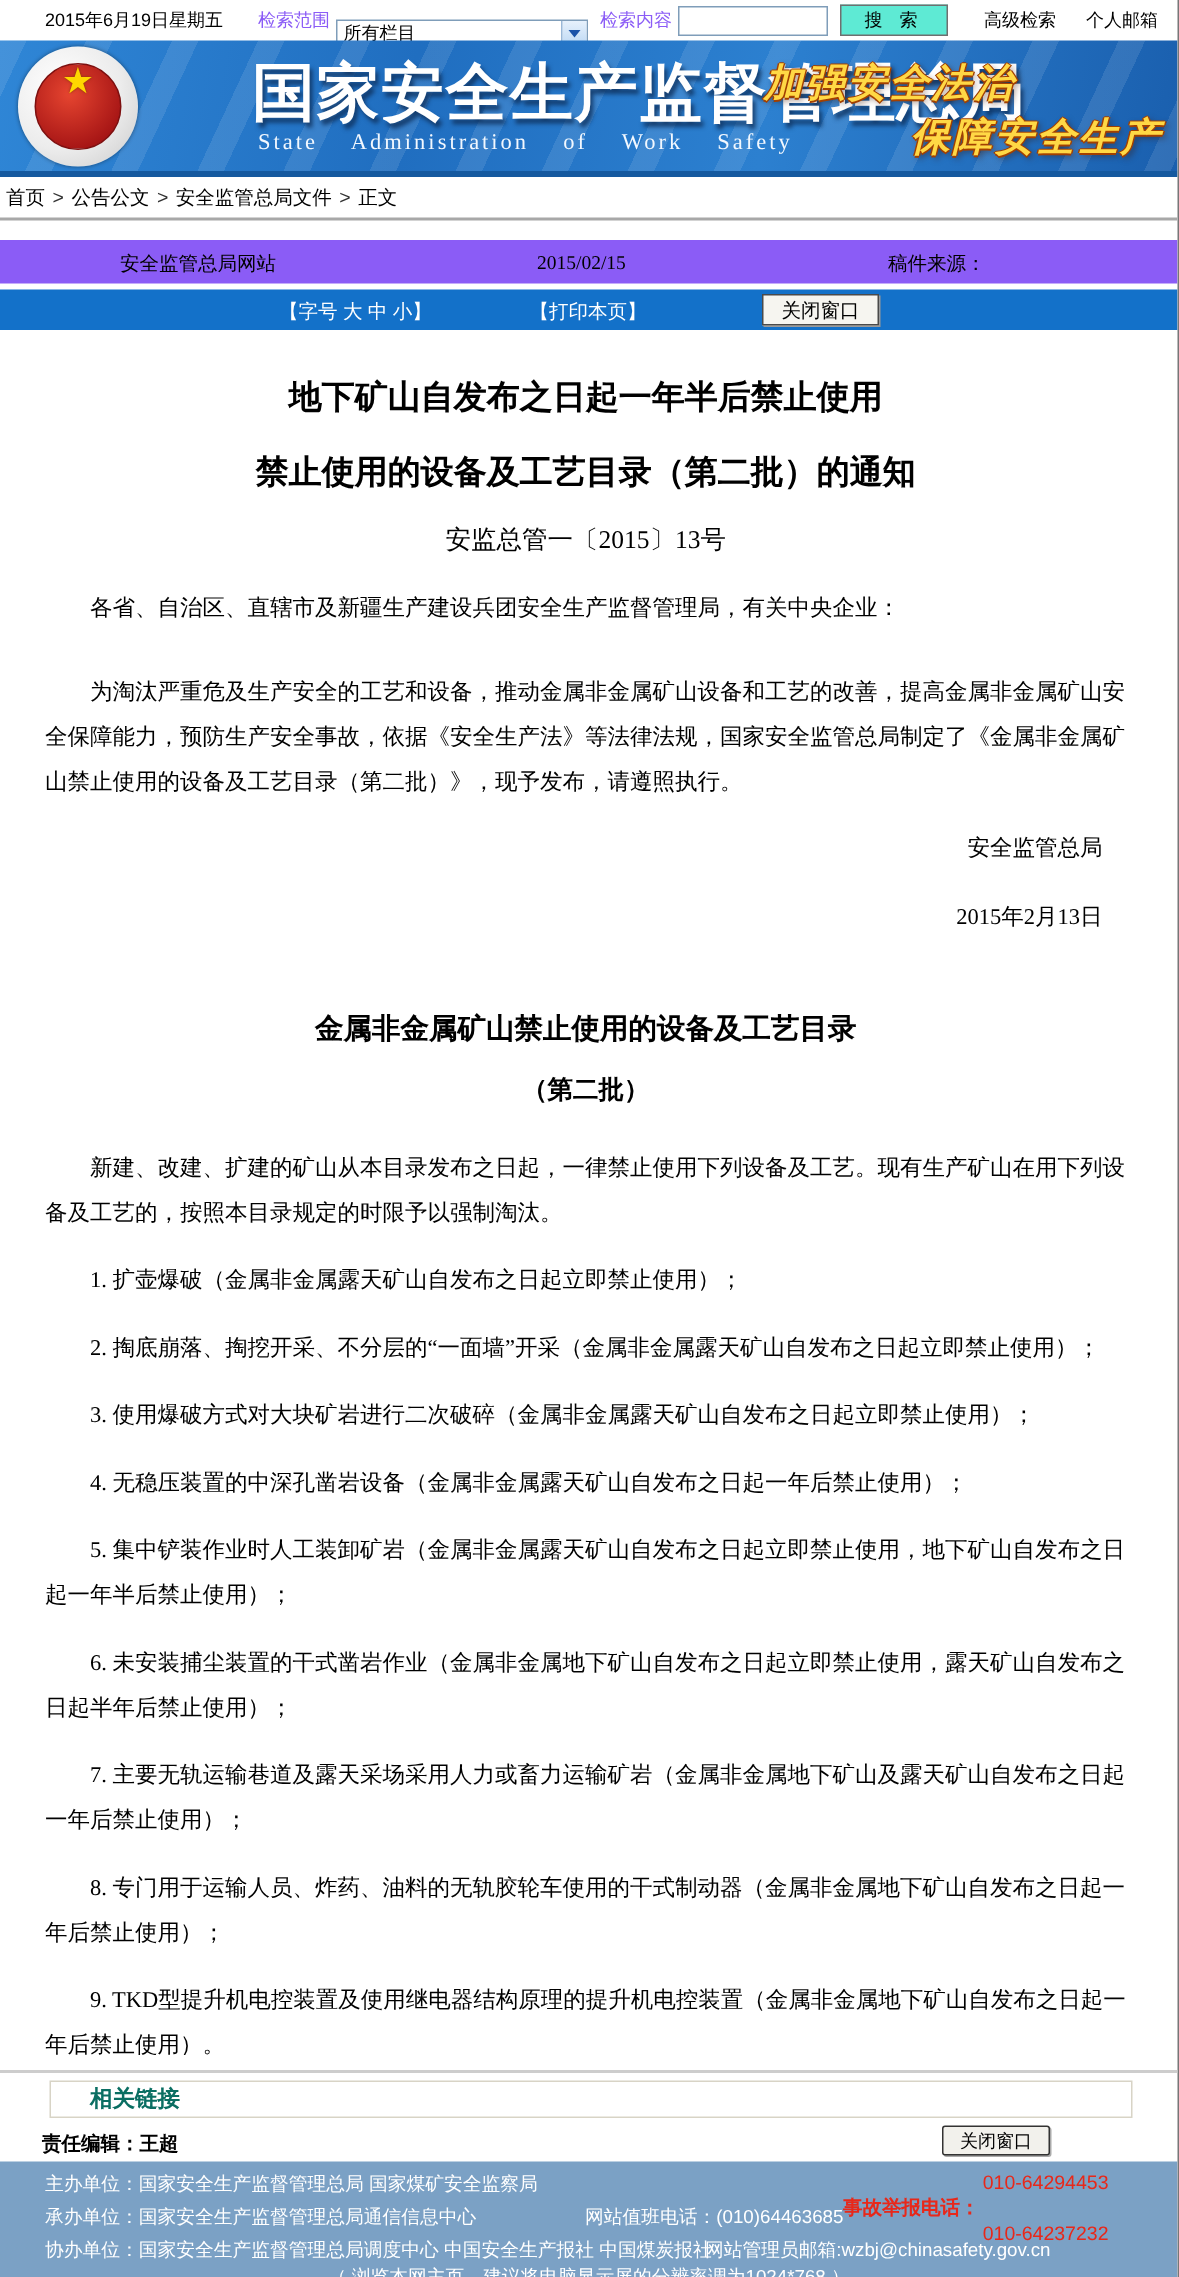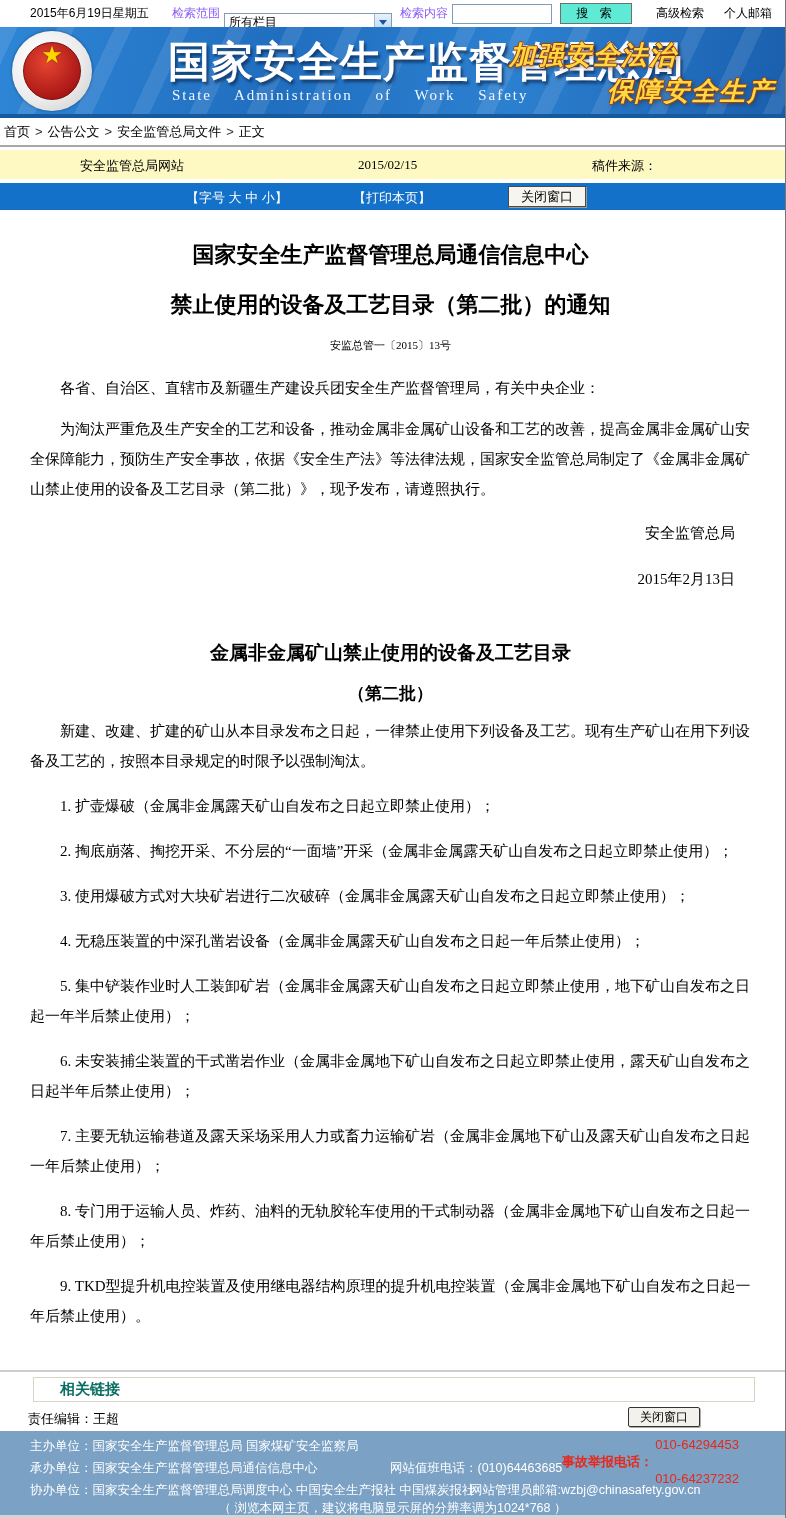--- a/index.html
+++ b/index.html
@@ -57,54 +57,54 @@
     text-shadow:1px 0 #a34000, -1px 0 #a34000, 0 1px #a34000, 0 -1px #a34000, 2px 2px 4px rgba(60,20,0,.55);
   }
   .slogan.one { right:108px; top:11px; }
   .slogan.two { right:10px; top:47px; }
   
   .breadcrumb { padding:5px 0 4px 4px; font-size:13px; }
   .crumb { cursor:pointer; }
   .crumb-sep { margin:0 5px; color:#333; }
   .rule-gray { height:2px; background:#a8a8a8; }
   
-  .metabar { position:relative; height:29px; background:#fef9c3; margin-top:3px; font-size:13px; }
+  .metabar { position:relative; height:29px; background:#8b5cf6; margin-top:13px; font-size:13px; }
   .metabar span { position:absolute; top:7px; }
   .meta-site { left:80px; }
   .meta-date { left:358px; font-family:"Liberation Serif", serif; }
   .meta-src { left:592px; }
   
   .toolbar { position:relative; height:27px; background:#1371c9; margin-top:4px; color:#fff; font-size:13px; }
   .toolbar .tb { position:absolute; top:6px; cursor:pointer; }
   .tb-font { left:186px; }
   .tb-print { left:353px; }
   .btn-close-top {
     position:absolute; left:508px; top:3px; width:78px; height:21px; background:#f6f5f0;
     border:1px solid #4a4a4a; box-shadow:1px 1px 0 #9a9a9a; color:#000; font-size:13px;
     text-align:center; line-height:19px; cursor:pointer;
   }
   
   .article { height:1150px; overflow:hidden; padding:0 34px 0 30px; font-family:"Liberation Serif", serif; font-size:15px; }
   .doc-title { text-align:center; font-weight:bold; font-size:22px; line-height:50px; }
   .doc-title.first { margin-top:20px; }
-  .doc-number { text-align:center; font-size:11px; margin-top:8px; }
-  .para { line-height:30px; text-indent:2em; margin-top:11px; }
+  .doc-number { text-align:center; font-size:17px; margin-top:8px; }
+  .para { line-height:30px; text-indent:2em; margin-top:26px; }
   .salutation { margin-top:20px; }
   .sig { text-align:right; padding-right:16px; line-height:30px; }
   .sig.name { margin-top:14px; }
   .sig.date { margin-top:16px; }
   .catalog-title { text-align:center; font-weight:bold; font-size:19px; margin-top:46px; }
   .catalog-sub { text-align:center; font-weight:bold; font-size:17px; margin-top:16px; }
   .item { margin-top:15px; }
   
   .bottom-rule { height:2px; background:#cdcdcd; margin-top:10px; }
   .related-box { margin:5px 30px 0 33px; border:1px solid #d8d4c6; height:25px; display:flex; align-items:center; padding-left:26px; }
   .related-title { color:#0a6e62; font-weight:bold; font-size:15px; }
   .editor-row { position:relative; height:26px; margin-top:3px; font-size:13px; }
-  .editor { position:absolute; left:28px; top:5px; }
+  .editor { position:absolute; left:28px; top:5px;font-weight:bold; }
   .btn-close-bottom {
     position:absolute; left:628px; top:2px; width:72px; height:20px; background:#f2f1ec;
     border:1px solid #333; border-radius:2px; box-shadow:1px 1px 0 #aaa; font-size:12px;
     text-align:center; line-height:18px; cursor:pointer;
   }
   
   .footer { position:relative; height:84px; background:#7ba1c5; color:#fff; font-size:12.5px; }
   .footer span { position:absolute; white-space:nowrap; }
   .f-l1 { left:30px; top:7px; }
   .f-l2a { left:30px; top:29px; }
@@ -158,21 +158,21 @@
     <span class="meta-src">稿件来源：</span>
   </div>
 
   <div class="toolbar">
     <span class="tb tb-font">【字号 大 中 小】</span>
     <span class="tb tb-print">【打印本页】</span>
     <div class="btn-close-top">关闭窗口</div>
   </div>
 
   <div class="article">
-    <div class="doc-title first">国家安全生产监督管理总局通信信息中心</div>
+    <div class="doc-title first">地下矿山自发布之日起一年半后禁止使用</div>
     <div class="doc-title">禁止使用的设备及工艺目录（第二批）的通知</div>
     <div class="doc-number">安监总管一〔2015〕13号</div>
     <div class="para salutation">各省、自治区、直辖市及新疆生产建设兵团安全生产监督管理局，有关中央企业：</div>
     <div class="para">为淘汰严重危及生产安全的工艺和设备，推动金属非金属矿山设备和工艺的改善，提高金属非金属矿山安全保障能力，预防生产安全事故，依据《安全生产法》等法律法规，国家安全监管总局制定了《金属非金属矿山禁止使用的设备及工艺目录（第二批）》，现予发布，请遵照执行。</div>
     <div class="sig name">安全监管总局</div>
     <div class="sig date">2015年2月13日</div>
     <div class="catalog-title">金属非金属矿山禁止使用的设备及工艺目录</div>
     <div class="catalog-sub">（第二批）</div>
     <div class="para">新建、改建、扩建的矿山从本目录发布之日起，一律禁止使用下列设备及工艺。现有生产矿山在用下列设备及工艺的，按照本目录规定的时限予以强制淘汰。</div>
     <div>

